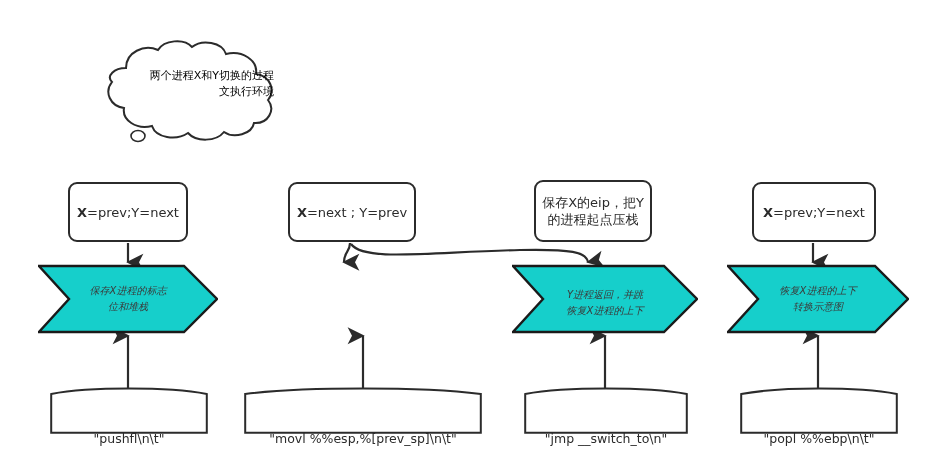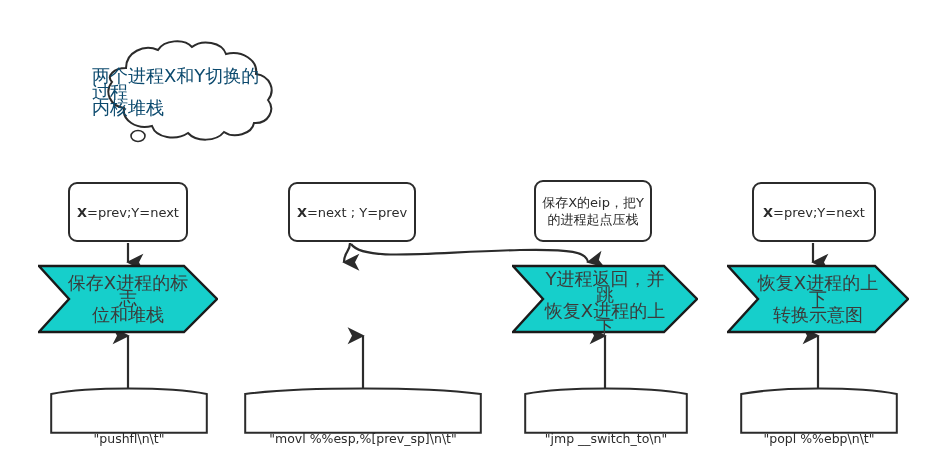--- a/index.html
+++ b/index.html
@@ -32,23 +32,23 @@
     top: 38px;
     width: 205px;
     height: 112px;
   }
   .cloud-wrap svg { position:absolute; left:0; top:0; }
   .cloud-text {
     position: absolute;
     left: 12px;
     top: 30px;
     width: 182px;
-    text-align: left;
-    font-size: 18px;
-    color: #0c4a6e;
+    text-align: right;
+    font-size: 11px;
+    color: #000000;
     line-height: 16px;
     font-family: "DejaVu Sans", sans-serif;
   }
 
   
   .rbox {
     position: absolute;
     box-sizing: border-box;
     border: 2px solid #2b2b2b;
     border-radius: 9px;
@@ -71,26 +71,27 @@
   .chev svg { position:absolute; left:0; top:0; display:block; }
   .chev-label {
     position: absolute;
     left: 0; top: 0;
     width: 100%;
     height: 100%;
     display: flex;
     align-items: center;
     justify-content: center;
     text-align: center;
-    font-size: 18px;
+    font-size: 10px;
     color: #3b3b3b;
     line-height: 16px;
     padding: 0 26px;
     box-sizing: border-box;
     font-family: "DejaVu Sans", sans-serif;
+    font-style: italic;
   }
 
   
   .doc {
     position: absolute;
   }
   .doc svg { position:absolute; left:0; top:0; display:block; }
   .doc-text {
     position: absolute;
     left: 0;
@@ -153,21 +154,21 @@
       <path d="M46,30 C46,14 64,6 78,12 C84,2 104,0 112,9
                C122,1 142,4 146,16 C162,12 178,22 176,36
                C190,38 196,52 188,62 C196,72 188,86 174,85
                C172,96 154,101 144,94 C136,104 116,104 108,95
                C96,103 76,100 72,88 C56,92 42,82 44,70
                C30,68 24,54 32,44 C26,38 34,30 46,30 Z" fill="#ffffff" stroke="#2b2b2b" stroke-width="2"></path>
       <ellipse cx="58" cy="98" rx="7" ry="5.5" fill="#ffffff" stroke="#2b2b2b" stroke-width="1.6"></ellipse>
     </svg>
     <div class="cloud-text">
       <div>两个进程X和Y切换的过程</div>
-      <div>内核堆栈</div>
+      <div>文执行环境</div>
     </div>
   </div>
 
   <div class="rbox" style="left:68px;  top:182px; width:120px; height:60px;">
     <span><b>X</b><span>=prev;Y=next</span></span>
   </div>
 
   <div class="rbox" style="left:288px; top:182px; width:128px; height:60px;">
     <span><b>X</b><span>=next ; Y=prev</span></span>
   </div>

